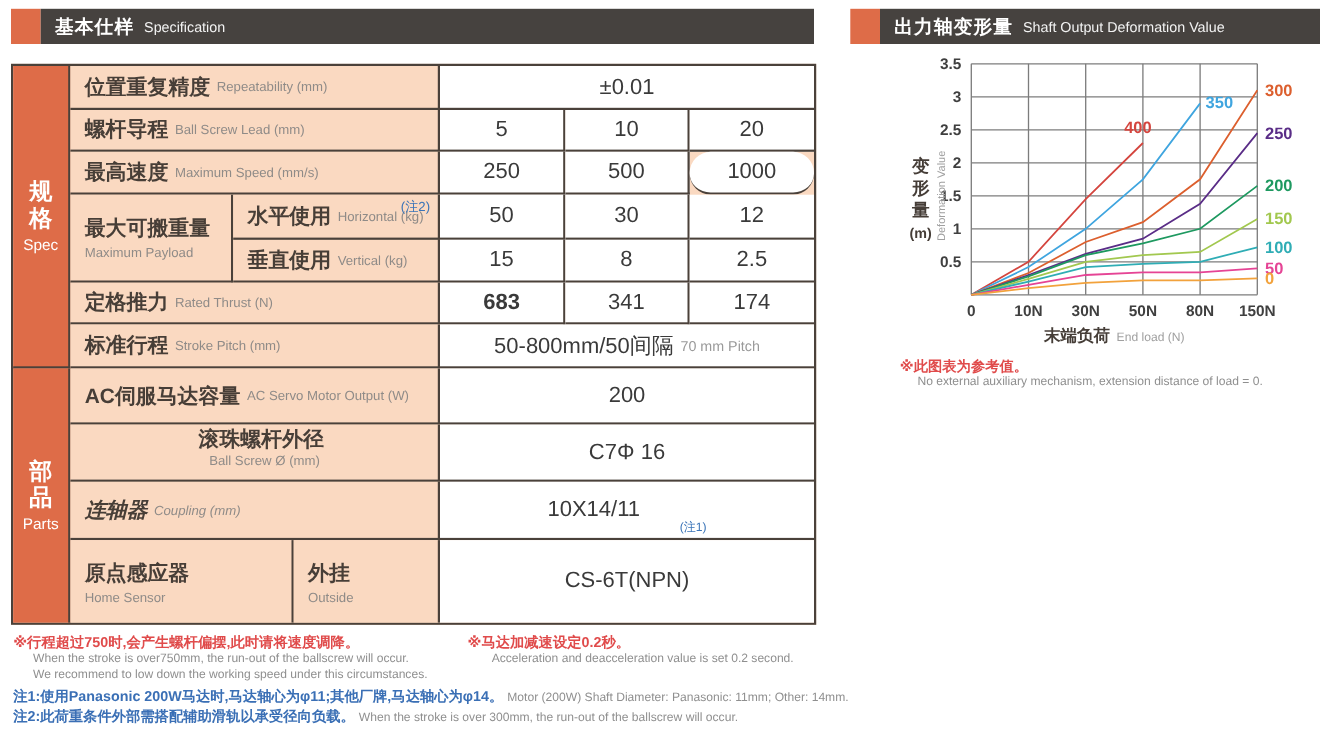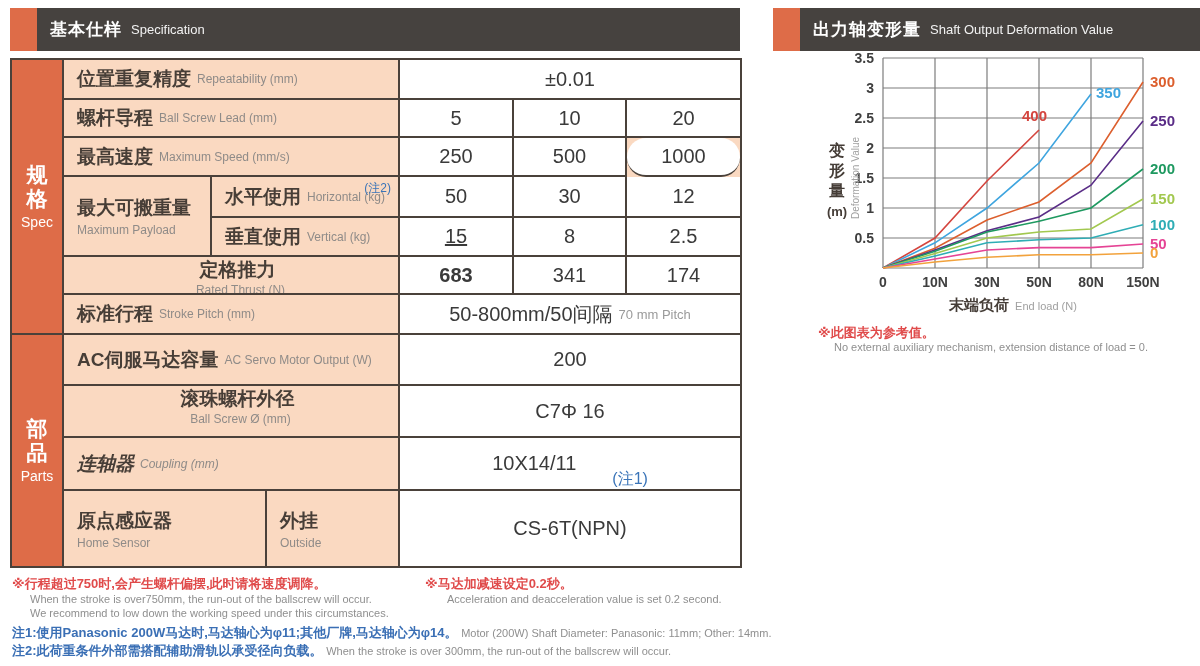--- a/index.html
+++ b/index.html
@@ -1,20 +1,20 @@
 <!DOCTYPE html>
 <html><head>
 <meta charset="utf-8">
 <style>
   * { margin:0; padding:0; box-sizing:border-box; }
   html,body { width:1200px; height:666px; background:#fff; overflow:hidden;
               font-family:"Liberation Sans","DejaVu Sans",sans-serif; }
 
   
-  .hbar { position:absolute; height:43px; display:flex; }
+  .hbar { position:absolute; height:32px; display:flex; }
   .hbar .sq { width:27px; background:#de6c48; }
   .hbar .bar { flex:1; background:#46423f; color:#fff; display:flex; align-items:center; padding-left:13px; }
   .hbar .t-zh { font-size:17px; font-weight:700; letter-spacing:1px; }
   .hbar .t-en { font-size:13px; margin-left:9px; color:#f2f2f2; }
 
   
   .spec-table { position:absolute; left:10px; top:58px;
     display:grid;
     grid-template-columns:52px 148px 55px 133px 114px 113px 113px;
     grid-template-rows:40px 38px 39px 41px 39px 38px 40px 51px 52px 53px 75px;
@@ -29,21 +29,21 @@
   .lab .zh { font-size:19px; font-weight:600; color:#473e37; }
   .lab .en { font-size:12px; color:#8f8b88; margin-left:6px; }
   .lab2 { background:#fad9c1; display:flex; flex-direction:column; justify-content:center; padding-left:13px; }
   .lab2 .zh { font-size:19px; font-weight:600; color:#473e37; }
   .lab2 .en { font-size:12px; color:#8f8b88; margin-top:2px; }
   .val { background:#fff; display:flex; align-items:center; justify-content:center;
          font-size:20px; color:#3a3a3a; }
   .val .sub { font-size:13px; color:#9a9a9a; margin-left:6px; align-self:center; }
   .rel { position:relative; }
   .sup-note { position:absolute; top:3px; right:7px; font-size:12px; color:#3a74b8; }
-  .sup-inline { font-size:16px; color:#3a74b8; position:relative; top:-7px;margin-top:45px; }
+  .sup-inline { font-size:11px; color:#3a74b8; position:relative; top:-7px;margin-top:45px; }
 
   
   .note-red  { position:absolute; color:#e04b4b; font-weight:700; font-size:13px; }
   .note-gray { position:absolute; color:#8f8f8f; font-size:11px; }
   .note-blue { position:absolute; color:#3a6fb5; font-weight:700; font-size:13px; white-space:nowrap; }
   .note-blue .tail { color:#8f8f8f; font-size:11px; font-weight:400; }
 
   
   #chart-wrap { position:absolute; left:775px; top:48px; width:425px; height:272px; }
 </style>
@@ -110,25 +110,25 @@
     <span class="en">Horizontal (kg)</span>
     <span class="sup-note">(注2)</span>
   </div>
   <div class="cell val" style="grid-column:5; grid-row:4;">50</div>
   <div class="cell val" style="grid-column:6; grid-row:4;">30</div>
   <div class="cell val no-r" style="grid-column:7; grid-row:4;">12</div>
   <div class="cell lab" style="grid-column:3/5; grid-row:5;">
     <span class="zh">垂直使用</span>
     <span class="en">Vertical (kg)</span>
   </div>
-  <div class="cell val" style="grid-column:5; grid-row:5;text-decoration:underline;">15</div>
+  <div class="cell val" style="grid-column:5; grid-row:5;">15</div>
   <div class="cell val" style="grid-column:6; grid-row:5;">8</div>
   <div class="cell val no-r" style="grid-column:7; grid-row:5;">2.5</div>
 
-  <div class="cell lab" style="grid-column:2/5; grid-row:6;flex-direction:column;">
+  <div class="cell lab" style="grid-column:2/5; grid-row:6;">
     <span class="zh">定格推力</span>
     <span class="en">Rated Thrust (N)</span>
   </div>
   <div class="cell val" style="grid-column:5; grid-row:6;font-weight:bold;">683</div>
   <div class="cell val" style="grid-column:6; grid-row:6;">341</div>
   <div class="cell val no-r" style="grid-column:7; grid-row:6;">174</div>
 
   <div class="cell lab" style="grid-column:2/5; grid-row:7;">
     <span class="zh">标准行程</span>
     <span class="en">Stroke Pitch (mm)</span>

